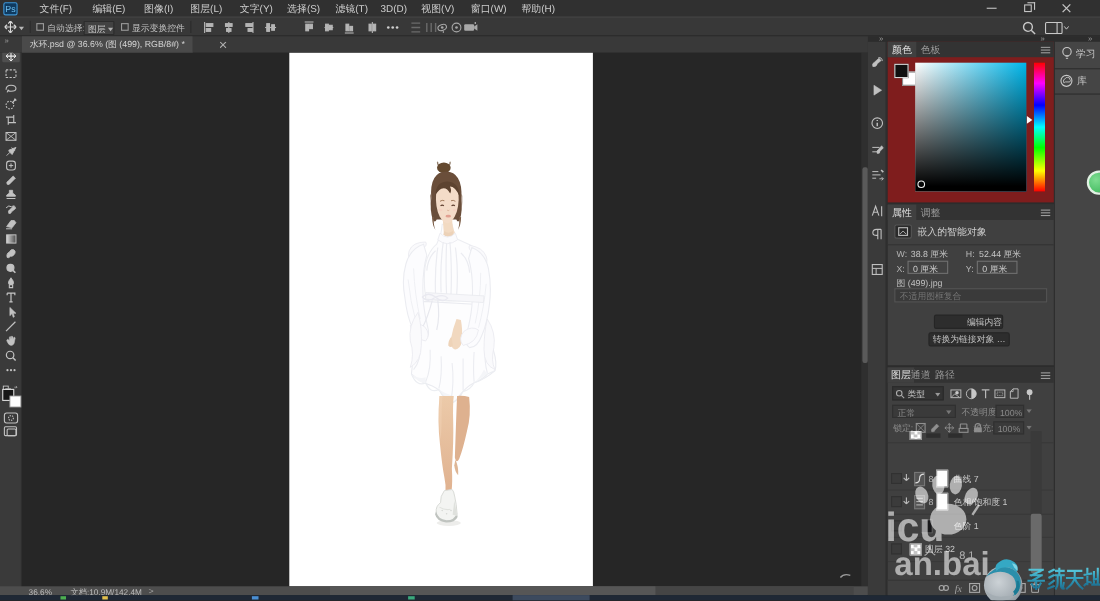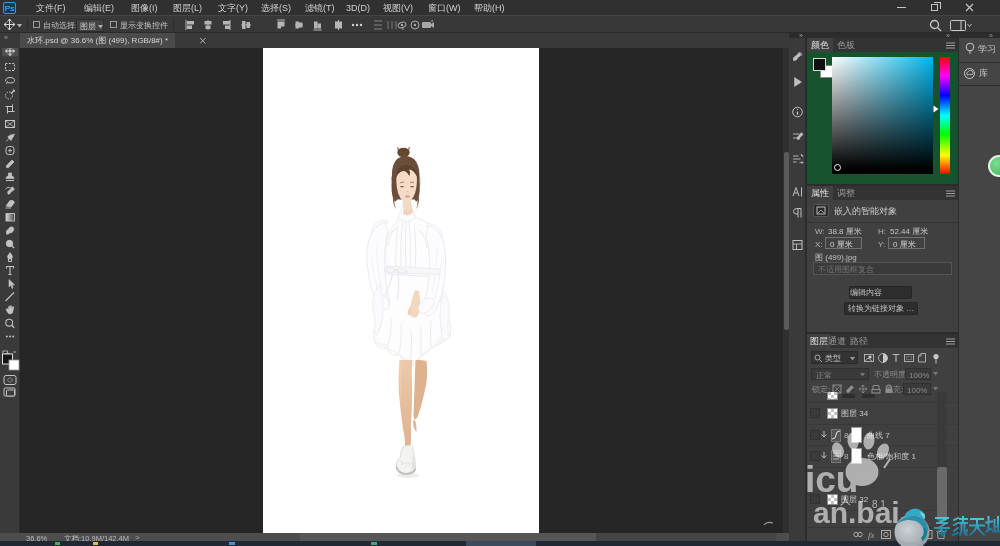--- a/index.html
+++ b/index.html
@@ -391,21 +391,21 @@
         <path d="M3.5 -4.5 L3.5 4.5 M0.5 -4.5 L0.5 4.5 M3.5 -4.5 L-0.5 -4.5 Q-4 -4.5 -4 -1.5 Q-4 1 -0.5 1 L0.5 1" stroke-width="1"></path>
       </g>
 
   <g transform="translate(8.5,207)">
         <rect x="-4.5" y="-4.5" width="9" height="9"></rect>
         <path d="M-4.5 -1 L4.5 -1 M-1 -1 L-1 4.5" stroke-width="0.9"></path>
       </g>
 </svg>
 </div>
 
-<div class="a" style="left:807px;top:38px;width:151px;height:146px;background:#14532d">
+<div class="a" style="left:807px;top:38px;width:151px;height:146px;background:#7f1d1d">
   <div class="a" style="left:0;top:0;width:151px;height:14px;background:#333333"></div>
   <div class="a" style="left:0;top:0;width:26px;height:14px;background:#404040"></div>
   <div class="a t9" style="left:4px;top:3px;color:#e0e0e0">颜色</div>
   <div class="a t9" style="left:30px;top:3px;color:#9a9a9a">色板</div>
   <svg class="a" style="left:139px;top:4px" width="9" height="7">
       <path d="M0 1 H9 M0 3.5 H9 M0 6 H9" stroke="#aaa" stroke-width="0.9"></path>
     </svg>
 
   <div class="a" style="left:13px;top:27px;width:13px;height:13px;background:#ffffff;border:1px solid #8a8a8a"></div>
   <div class="a" style="left:6px;top:20px;width:13px;height:13px;background:#101010;border:1px solid #d8d8d8"></div>
@@ -450,21 +450,21 @@
   <div class="a" style="left:81px;top:51px;width:37px;height:12px;background:#424242;border:1px solid #707070">
       <div class="a t8" style="left:4px;top:2.5px;color:#d0d0d0">0 厘米</div>
     </div>
 
   <div class="a t8" style="left:8px;top:68px;color:#c0c0c0">图 (499).jpg</div>
 
   <div class="a" style="left:6px;top:76px;width:139px;height:13px;background:#3a3a3a;border:1px solid #555555">
       <div class="a t8" style="left:4px;top:3px;color:#757575">不适用图框复合</div>
     </div>
 
-  <div class="a t8" style="left:42px;top:100px;width:63px;height:13px;background:#2d2d2d;border:1px solid #252525;border-radius:2px;text-align:left;color:#c2c2c2;line-height:11px">编辑内容</div>
+  <div class="a t8" style="left:42px;top:100px;width:63px;height:13px;background:#2d2d2d;border:1px solid #252525;border-radius:2px;text-align:right;color:#c2c2c2;line-height:11px">编辑内容</div>
   <div class="a t8" style="left:37px;top:116px;width:74px;height:13px;background:#2d2d2d;border:1px solid #252525;border-radius:2px;text-align:center;color:#c2c2c2;line-height:11px">转换为链接对象 …</div>
 </div>
 
 <div class="a" style="left:807px;top:334px;width:151px;height:207px;background:#404040">
   <div class="a" style="left:0;top:0;width:151px;height:14px;background:#333333"></div>
   <div class="a" style="left:0;top:0;width:24px;height:14px;background:#404040"></div>
   <div class="a t9" style="left:3px;top:3px;color:#e0e0e0">图层</div>
   <div class="a t9" style="left:21px;top:3px;color:#9a9a9a">通道</div>
   <div class="a t9" style="left:43px;top:3px;color:#9a9a9a">路径</div>
   <svg class="a" style="left:139px;top:4px" width="9" height="7">
@@ -552,25 +552,20 @@
     </svg>
 
   <div class="a" id="layerlist" style="left:0;top:58px;width:151px;height:135px;overflow:hidden">
 
     <div class="a" style="left:0;top:-10.5px;width:151px;height:21.5px;border-bottom:1px solid #393939">
       <div class="a chk" style="left:20px;top:6px;width:11px;height:12px"></div>
       <div class="a" style="left:35px;top:12px;width:13px;height:4px;background:#2e2e2e"></div>
       <div class="a" style="left:55px;top:12px;width:13px;height:4px;background:#2e2e2e"></div>
     </div>
 
-    <div class="a" style="left:0;top:11px;width:151px;height:21.5px;border-bottom:1px solid #393939">
-      <div class="a eye"></div>
-      <div class="a chk" style="left:20px;top:5px;width:11px;height:11px"></div>
-      <div class="a t8" style="left:34px;top:7px;color:#c8c8c8">图层 34</div>
-    </div>
 
     <div class="a" style="left:0;top:32.5px;width:151px;height:21.5px;border-bottom:1px solid #393939">
       <div class="a eye"></div>
       <svg class="a" style="left:13px;top:6px" width="8" height="10">
           <path d="M4 0 L4 6 M4 6 L1.5 3.5 M4 6 L6.5 3.5" stroke="#bbb" stroke-width="1" fill="none"></path>
         </svg>
       <div class="a" style="left:24px;top:4px;width:10px;height:13px;background:#555;border:1px solid #777">
           <svg width="8" height="11">
             <path d="M0 9 Q4 9 4 5 Q4 1 8 1" stroke="#ddd" fill="none" stroke-width="1"></path>
           </svg>
@@ -588,20 +583,25 @@
       <div class="a" style="left:24px;top:4px;width:10px;height:13px;background:#555;border:1px solid #777">
           <svg width="8" height="11">
             <path d="M1 8 L7 8 M1 5 L7 5 M1 2 L7 2" stroke="#ccc" stroke-width="0.8"></path>
           </svg>
         </div>
       <div class="a t8" style="left:37px;top:7px;color:#b5b5b5">8</div>
       <div class="a" style="left:44px;top:2px;width:11px;height:16px;background:#fdfdfd;border:1px solid #9a9a9a"></div>
       <div class="a t8" style="left:60px;top:7px;color:#c8c8c8">色相/饱和度 1</div>
     </div>
 
+    <div class="a" style="left:0;top:75.5px;width:151px;height:21.5px;border-bottom:1px solid #393939">
+      <div class="a eye"></div>
+      <div class="a" style="left:30px;top:4px;width:11px;height:13px;background:#18181a;border:1px solid #666"></div>
+      <div class="a t8" style="left:60px;top:7px;color:#c8c8c8">色阶 1</div>
+    </div>
 
     <div class="a" style="left:0;top:97px;width:151px;height:21.5px;border-bottom:1px solid #393939">
       <div class="a eye"></div>
       <div class="a chk" style="left:20px;top:5px;width:11px;height:11px"></div>
       <div class="a t8" style="left:34px;top:7px;color:#c8c8c8">图层 32</div>
     </div>
 
   </div>
 
   <div class="a" style="left:130px;top:58px;width:10px;height:135px;background:#3a3a3a"></div>

